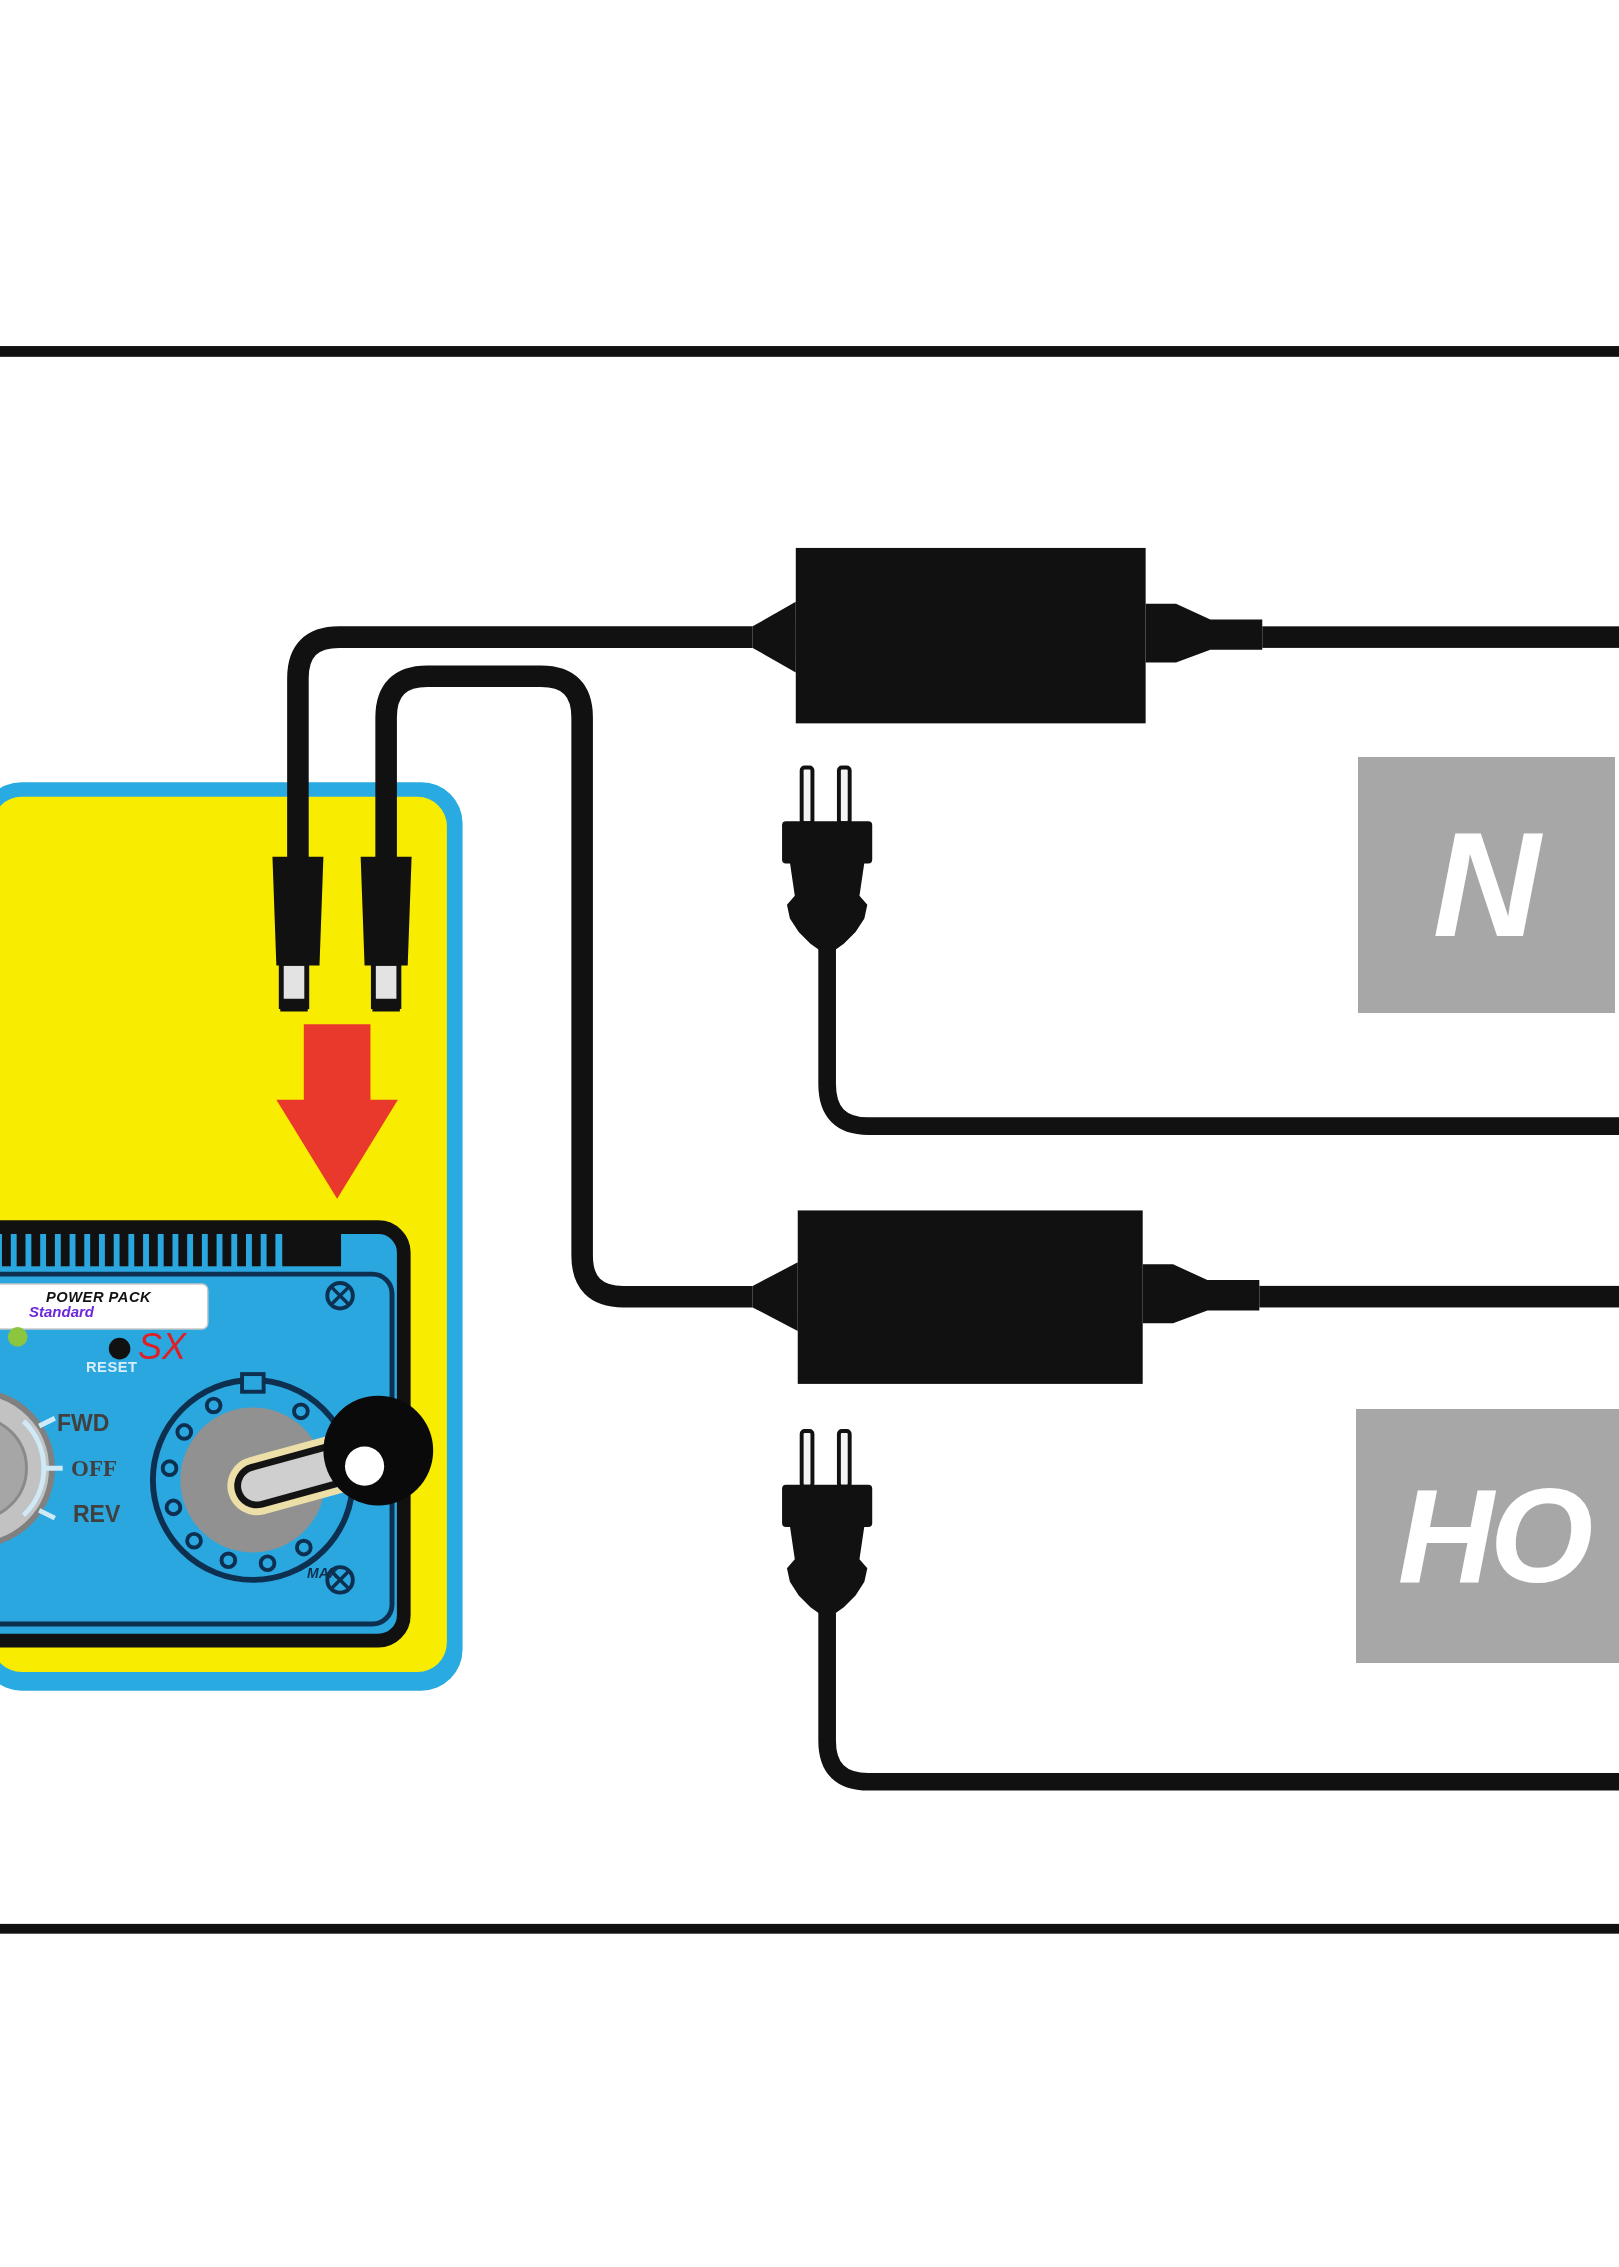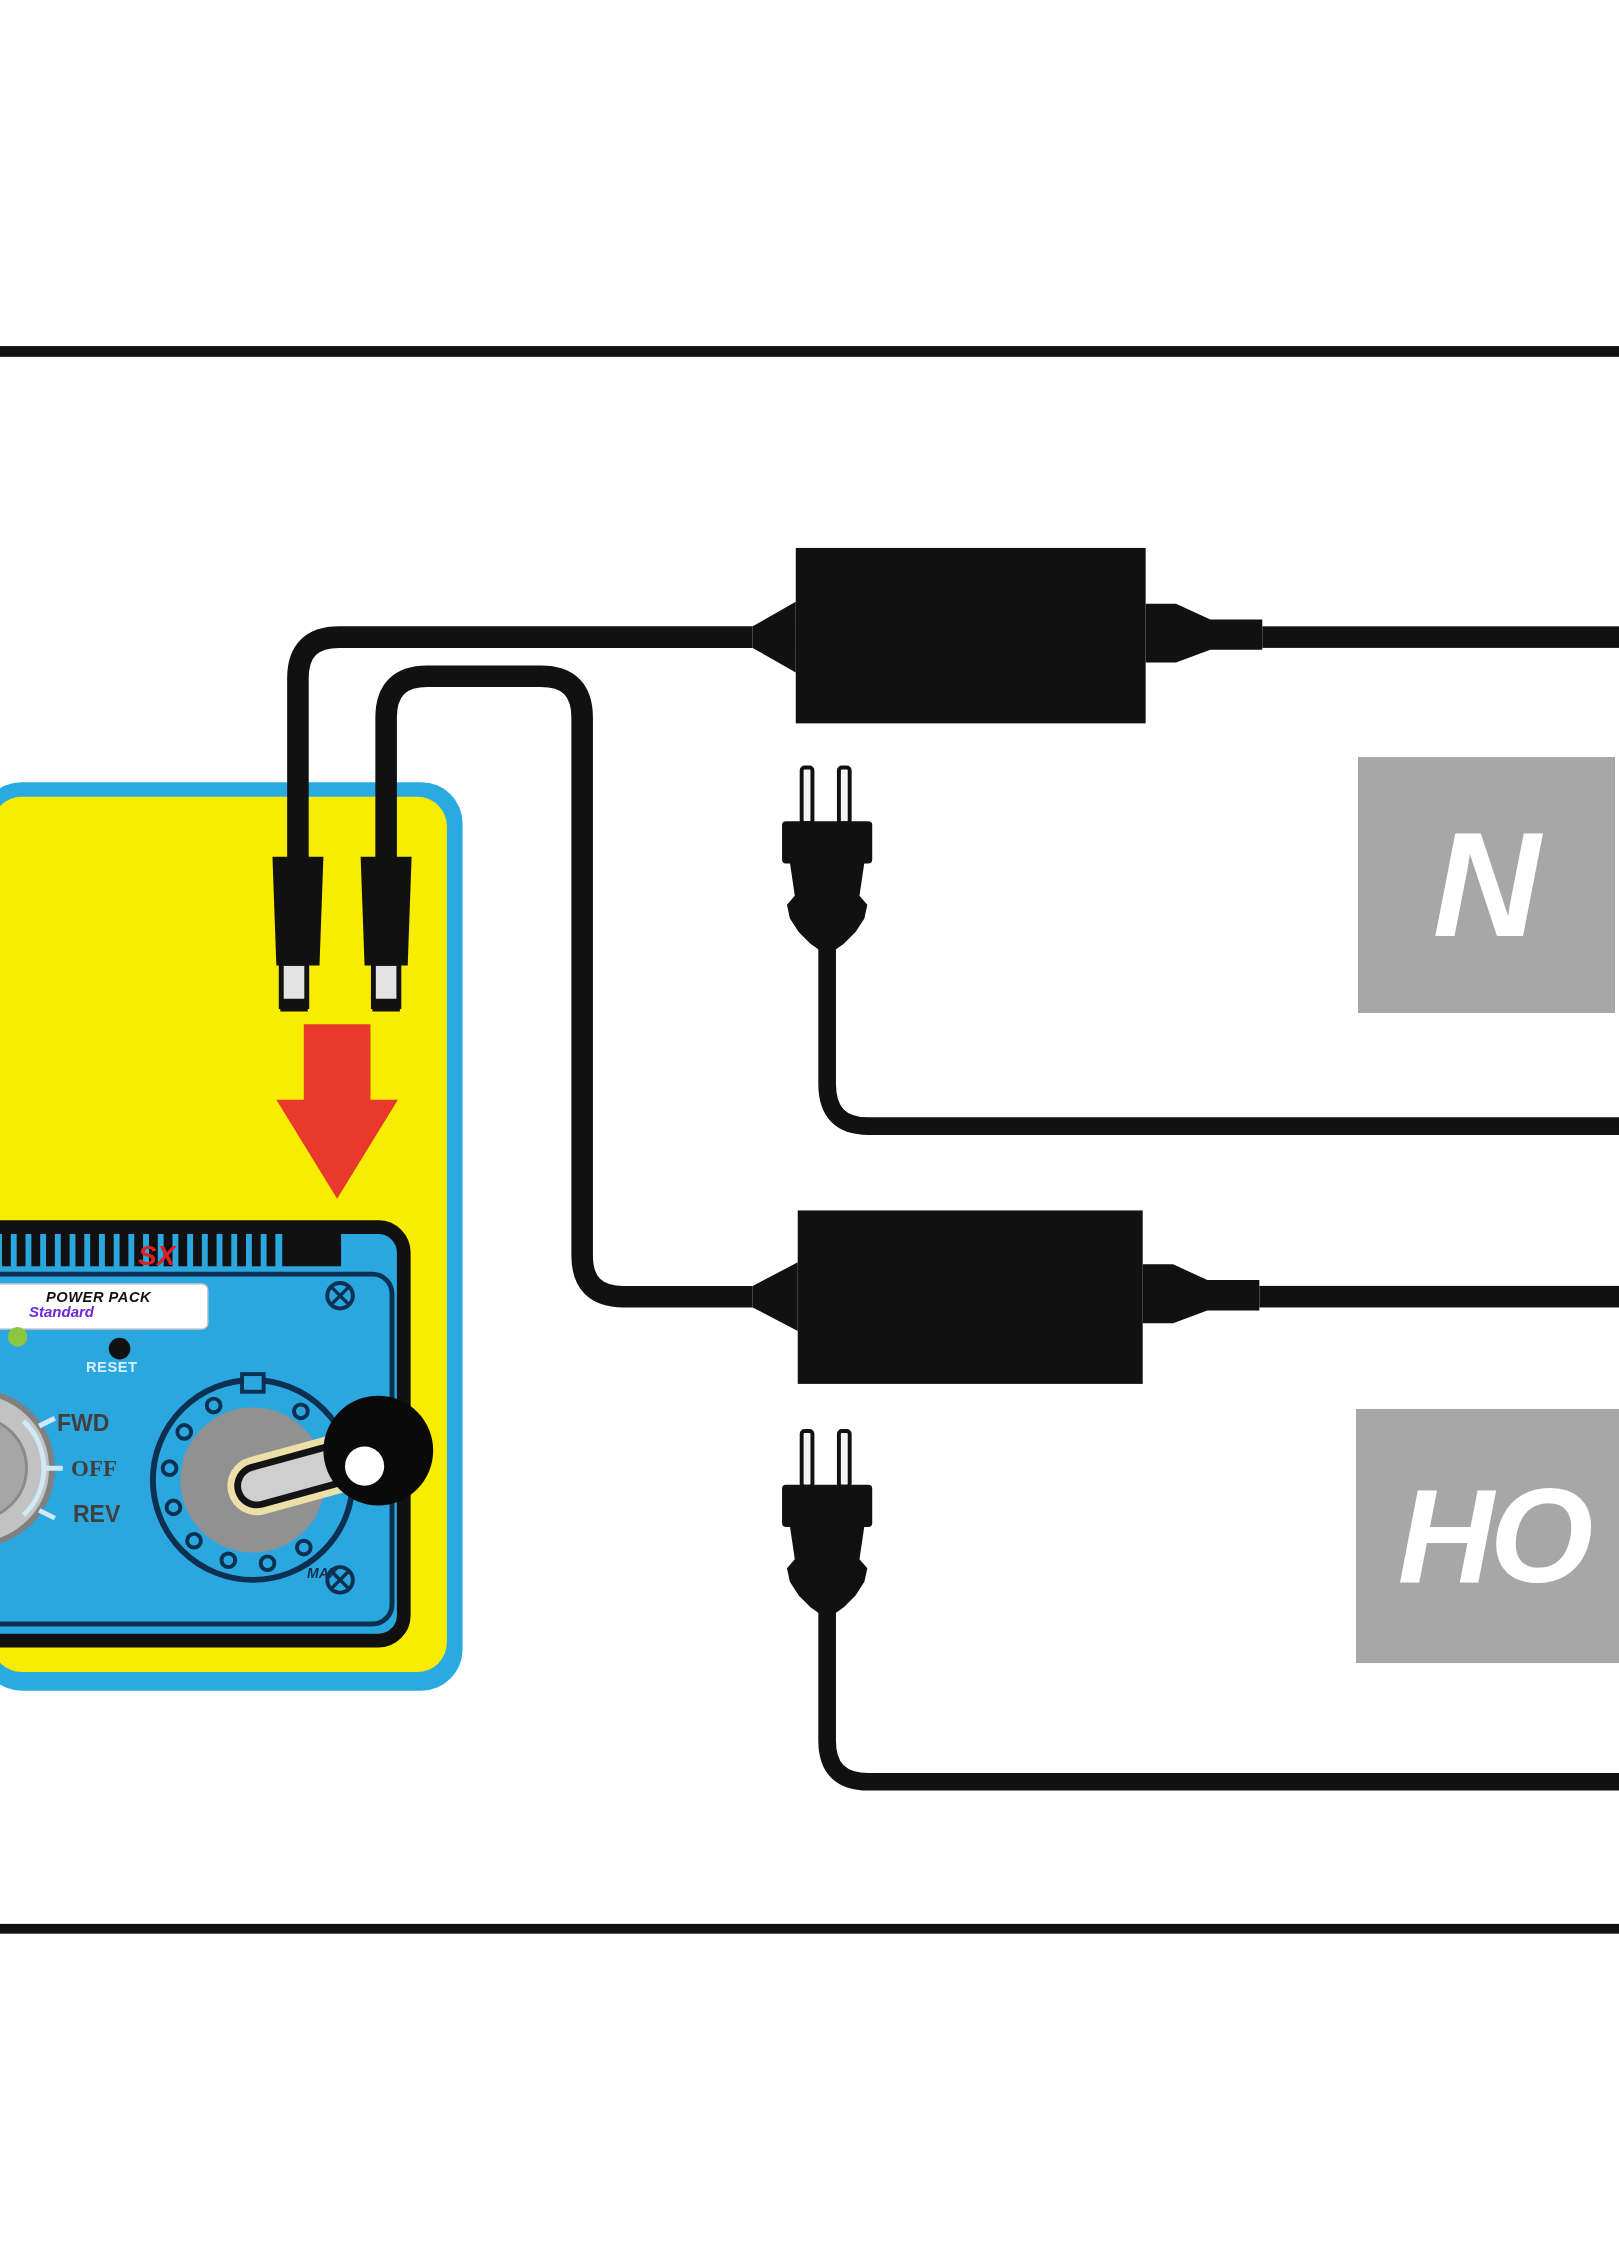--- a/index.html
+++ b/index.html
@@ -8,21 +8,21 @@
   .stage svg{position:absolute;left:0;top:0;}
   .ink{fill:var(--ink-black);}
   .cable{fill:none;stroke:var(--ink-black);stroke-width:22;}
   .cord{fill:none;stroke:var(--ink-black);stroke-width:18;}
   .prong{fill:#f4f4f4;stroke:var(--ink-black);stroke-width:4;}
   .navyline{fill:none;stroke:var(--panel-navy);}
   .bluefill{fill:var(--panel-blue);}
   .txt{position:absolute;line-height:1;white-space:nowrap;z-index:5;}
   .pp-line1{left:2px;top:1290px;font-size:14.7px;font-weight:900;font-style:italic;color:#121212;letter-spacing:0.5px;margin-left:44px;}
   .pp-line2{left:29px;top:1304px;font-size:15px;font-weight:bold;font-style:italic;color:#6d28d9;}
-  .pp-sx{left:138px;top:1242px;font-size:28px;font-weight:700;font-style:italic;color:var(--sx-red);}
+  .pp-sx{left:138px;top:1329px;font-size:36px;font-weight:400;font-style:italic;color:var(--sx-red);}
   .reset-lbl{left:86px;top:1360px;width:69px;text-align:left;font-size:14.7px;font-weight:bold;
              color:var(--reset-text-blue);letter-spacing:0.5px;}
   .sw-lbl{font-size:23px;font-weight:bold;color:#404040;}
   .fwd{left:57px;top:1412px;} .off{left:71px;top:1457px;font-family:Liberation Serif, serif;} .rev{left:73px;top:1503px;}
   .max-lbl{left:283px;top:1566px;font-size:14px;font-weight:bold;font-style:italic;color:var(--panel-navy);margin-left:24px;}
   .badge{position:absolute;display:flex;align-items:center;justify-content:center;
          background:var(--badge-gray);z-index:4;}
   .badge-n{left:1358px;top:757px;width:257px;height:256px;}
   .badge-ho{left:1356px;top:1409px;width:257px;height:254px;padding-left:12px;}
   .badge span{color:var(--badge-text-white);font-style:italic;font-weight:bold;}

